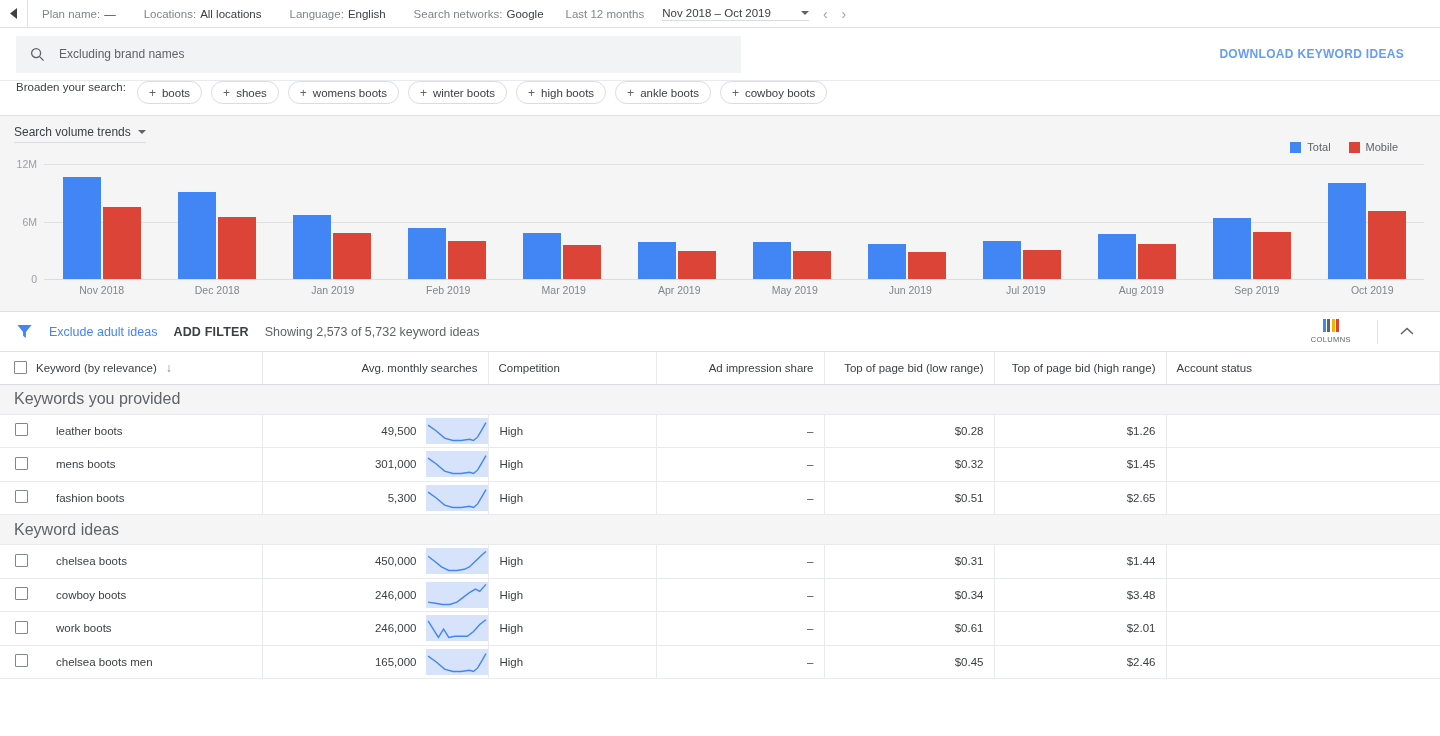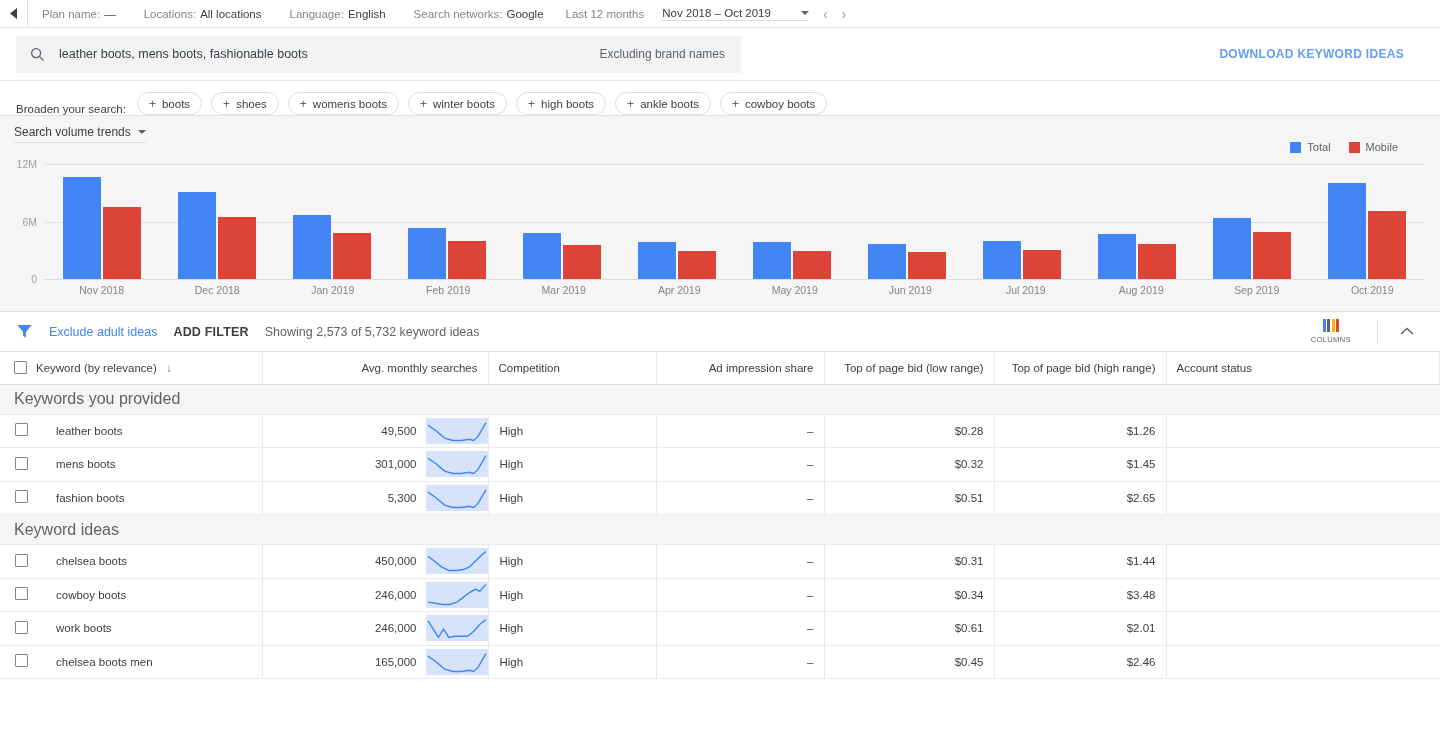--- a/index.html
+++ b/index.html
@@ -87,21 +87,21 @@
     font-size: 12px;
     font-weight: bold;
     letter-spacing: .3px;
     padding-right: 20px;
   }
 
   
   .broaden {
     height: 35px;
     display: flex;
-    align-items: flex-end;
+    align-items: flex-start;
     gap: 9px;
     padding: 0 16px;
     border-bottom: 1px solid #e0e0e0;
     background: #fff;
   }
   .broaden-label { font-size: 11.5px; color: #3c4043; margin-right: 2px; }
   .chip {
     height: 23px;
     border: 1px solid #dadce0;
     border-radius: 12px;
@@ -319,21 +319,20 @@
 </div>
 
 <div class="searchrow">
   <div class="searchbox">
     <span class="q">
       <svg width="15" height="15" viewBox="0 0 16 16">
           <circle cx="6.5" cy="6.5" r="4.8" fill="none" stroke="#5f6368" stroke-width="1.4"></circle>
           <line x1="10" y1="10" x2="14.5" y2="14.5" stroke="#5f6368" stroke-width="1.4"></line>
         </svg>
     </span>
-    <span class="search-value" title="Enter products or services closely related to your business">leather boots, mens boots, fashionable boots</span>
     <span class="excluding">Excluding brand names</span>
   </div>
   <a class="download-link">DOWNLOAD KEYWORD IDEAS</a>
 </div>
 
 <div class="broaden">
   <span class="broaden-label">Broaden your search:</span>
   <span class="chip">
       <span class="plus">+</span>
       <span>boots</span>

